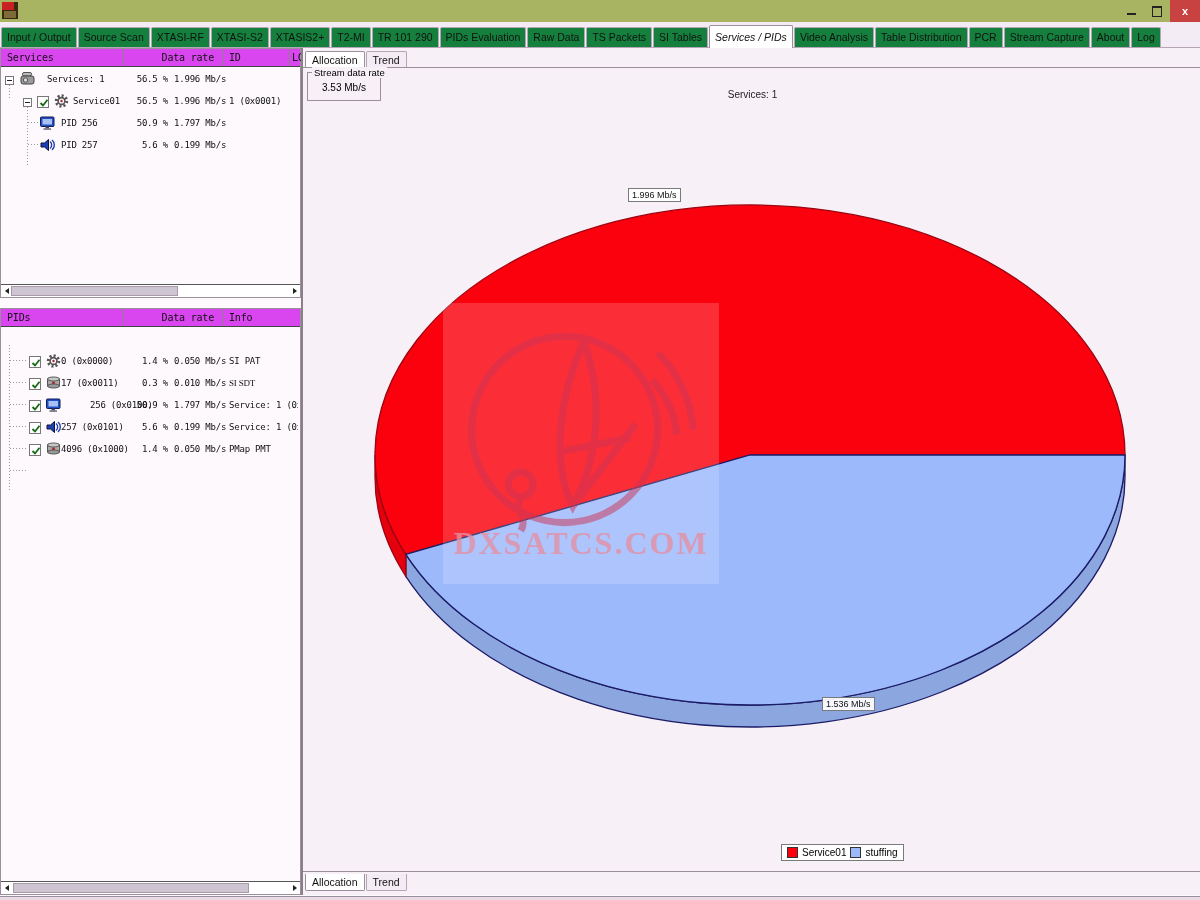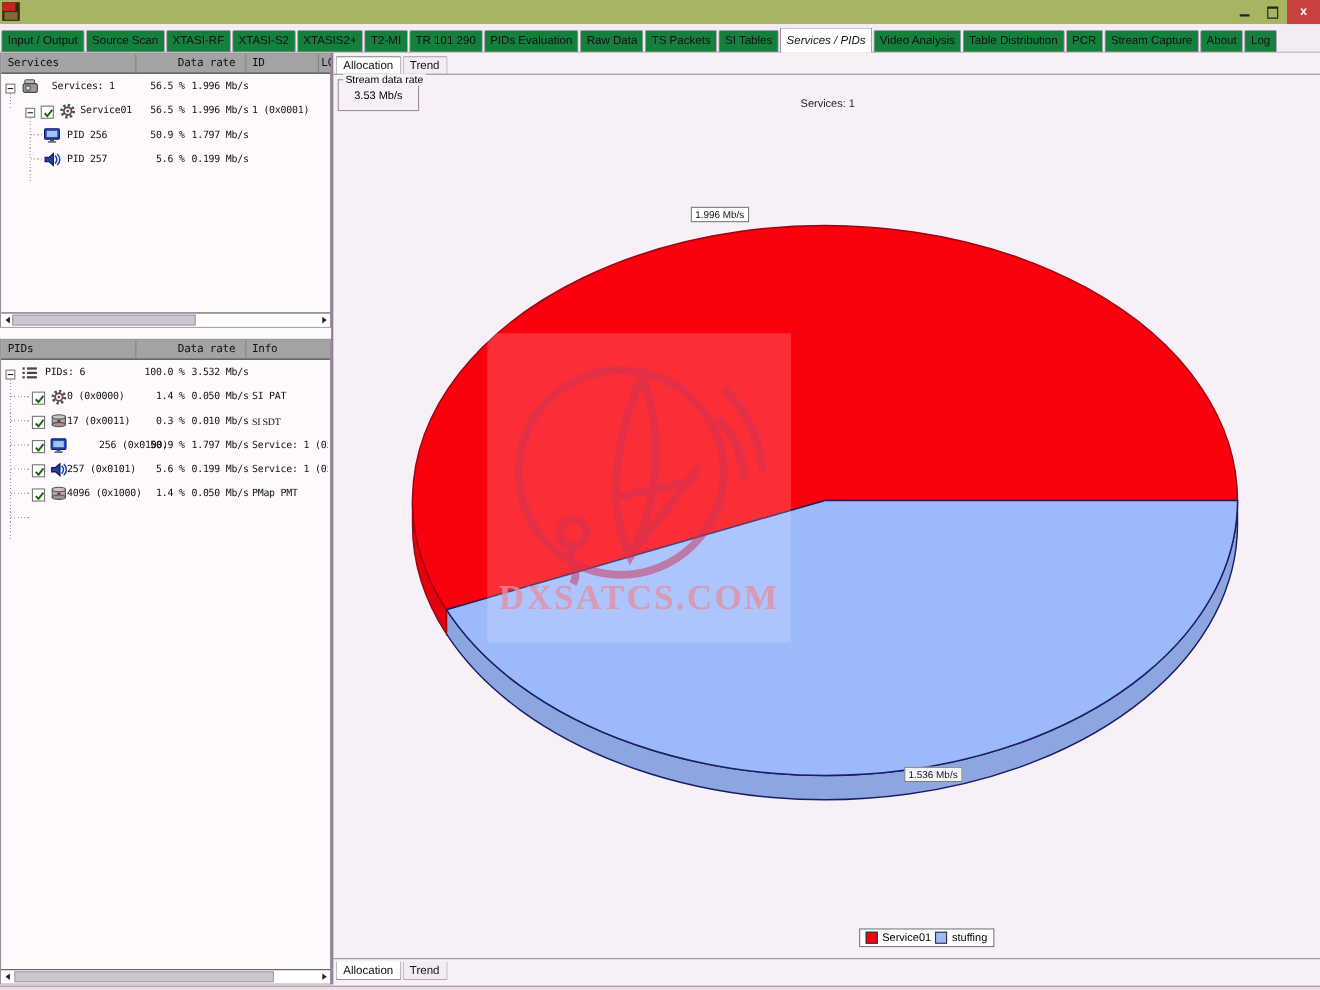--- a/index.html
+++ b/index.html
@@ -20,21 +20,21 @@
   
   .tabstrip{position:absolute;left:0;top:22px;width:1200px;height:26px;background:#f4ecf4;
             border-bottom:1px solid #b5a6b5;display:flex;align-items:flex-end;padding-left:1px;box-sizing:border-box;}
   .tab{font-size:10.5px;color:#111;padding:3px 5px 3px 5px;border:1px solid #b5a6b5;border-bottom:none;
        background:#15803d;margin-right:1px;border-radius:2px 2px 0 0;white-space:nowrap;height:13px;line-height:13px;}
   .tab.active{background:#ffffff;font-style:italic;height:16px;line-height:16px;position:relative;top:1px;
               border-color:#9a8f9a;}
   
   .panel{position:absolute;background:#fdf9fc;border:1px solid #9a8f9a;box-sizing:border-box;
          font-family:"DejaVu Sans Mono",monospace;font-size:9px;letter-spacing:-0.2px;color:#111;}
-  .phdr{position:absolute;left:0;top:0;right:0;height:17px;background:#a3a3a3;border-bottom:1px solid #444;}
+  .phdr{position:absolute;left:0;top:0;right:0;height:17px;background:#d946ef;border-bottom:1px solid #444;}
   .phdr .h{position:absolute;top:3px;font-size:10px;}
   .phdr .sep{position:absolute;top:0;bottom:0;width:1px;background:#8a7f8a;}
   .trow{position:absolute;left:0;right:0;height:18px;}
   .lbl{position:absolute;top:4px;white-space:nowrap;}
   .pct{position:absolute;top:4px;text-align:right;}
   .rate{position:absolute;top:4px;white-space:nowrap;}
   .info{position:absolute;top:4px;white-space:nowrap;overflow:hidden;}
   .ebox{position:absolute;top:6px;width:9px;height:9px;border:1px solid #777;background:#fff;box-sizing:border-box;}
   .ebox::after{content:"";position:absolute;left:1px;top:3px;width:5px;height:1px;background:#222;}
   .cbox{position:absolute;top:4px;width:12px;height:12px;border:1px solid #777;background:#fff;box-sizing:border-box;}
@@ -188,34 +188,20 @@
   </div>
 
 <div class="panel" id="pids-panel" style="left:0;top:308px;width:301px;height:587px;">
     <div class="phdr">
       <div class="h" style="left: 6px;">PIDs</div>
       <div class="h" style="right: 86px;">Data rate</div>
       <div class="h" style="left: 228px;">Info</div>
       <div class="sep" style="left: 122px;"></div>
       <div class="sep" style="left: 222px;"></div>
     </div>
-    <div class="trow" style="top: 21px;">
-      <div class="ebox" style="left: 4px;"></div>
-      <span class="ticon" style="left: 18px;"><svg width="17" height="16" viewBox="0 0 16 16">
-          <rect x="1" y="3" width="2" height="2" fill="#444"></rect>
-          <rect x="5" y="3" width="9" height="2" fill="#444"></rect>
-          <rect x="1" y="7" width="2" height="2" fill="#444"></rect>
-          <rect x="5" y="7" width="9" height="2" fill="#444"></rect>
-          <rect x="1" y="11" width="2" height="2" fill="#444"></rect>
-          <rect x="5" y="11" width="9" height="2" fill="#444"></rect>
-        </svg></span>
-      <span class="lbl" style="left: 40px;">PIDs: 6</span>
-      <span class="pct" style="left: 110px; width: 57px;">100.0 %</span>
-      <span class="rate" style="left: 173px;">3.532 Mb/s</span>
-    </div>
     <div class="trow" style="top: 43px;">
       <div class="cbox" style="left: 28px;">
         <svg width="12" height="12" viewBox="0 0 12 12">
           <path d="M2.5 6 L5 8.5 L9.5 2.8" fill="none" stroke="#166a16" stroke-width="1.8"></path>
         </svg>
       </div>
       <span class="ticon" style="left: 44px;"><svg width="17" height="16" viewBox="0 0 16 16">
           <circle cx="8" cy="8" r="5.2" fill="none" stroke="#555" stroke-width="3" stroke-dasharray="2 2"></circle>
           <circle cx="8" cy="8" r="3.4" fill="none" stroke="#555" stroke-width="1.6"></circle>
           <circle cx="8" cy="8" r="1.2" fill="#b02020"></circle>

